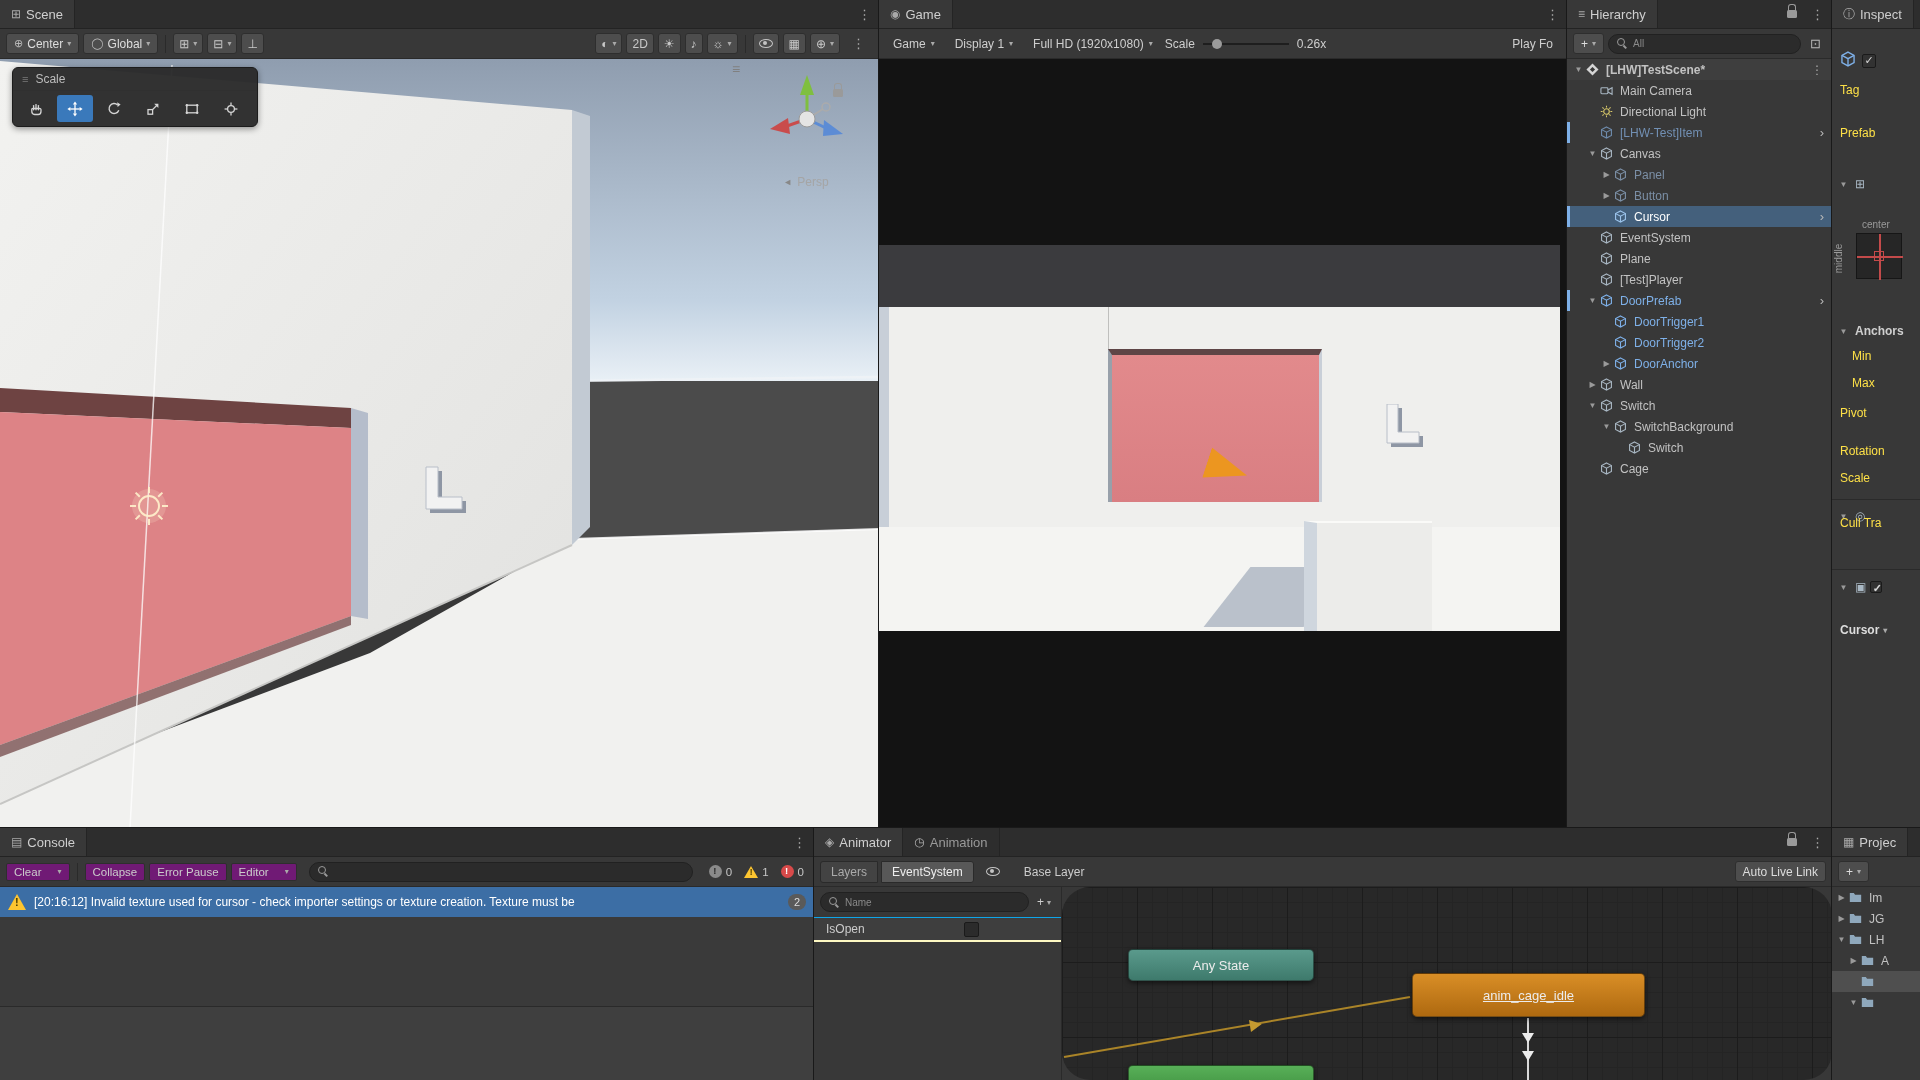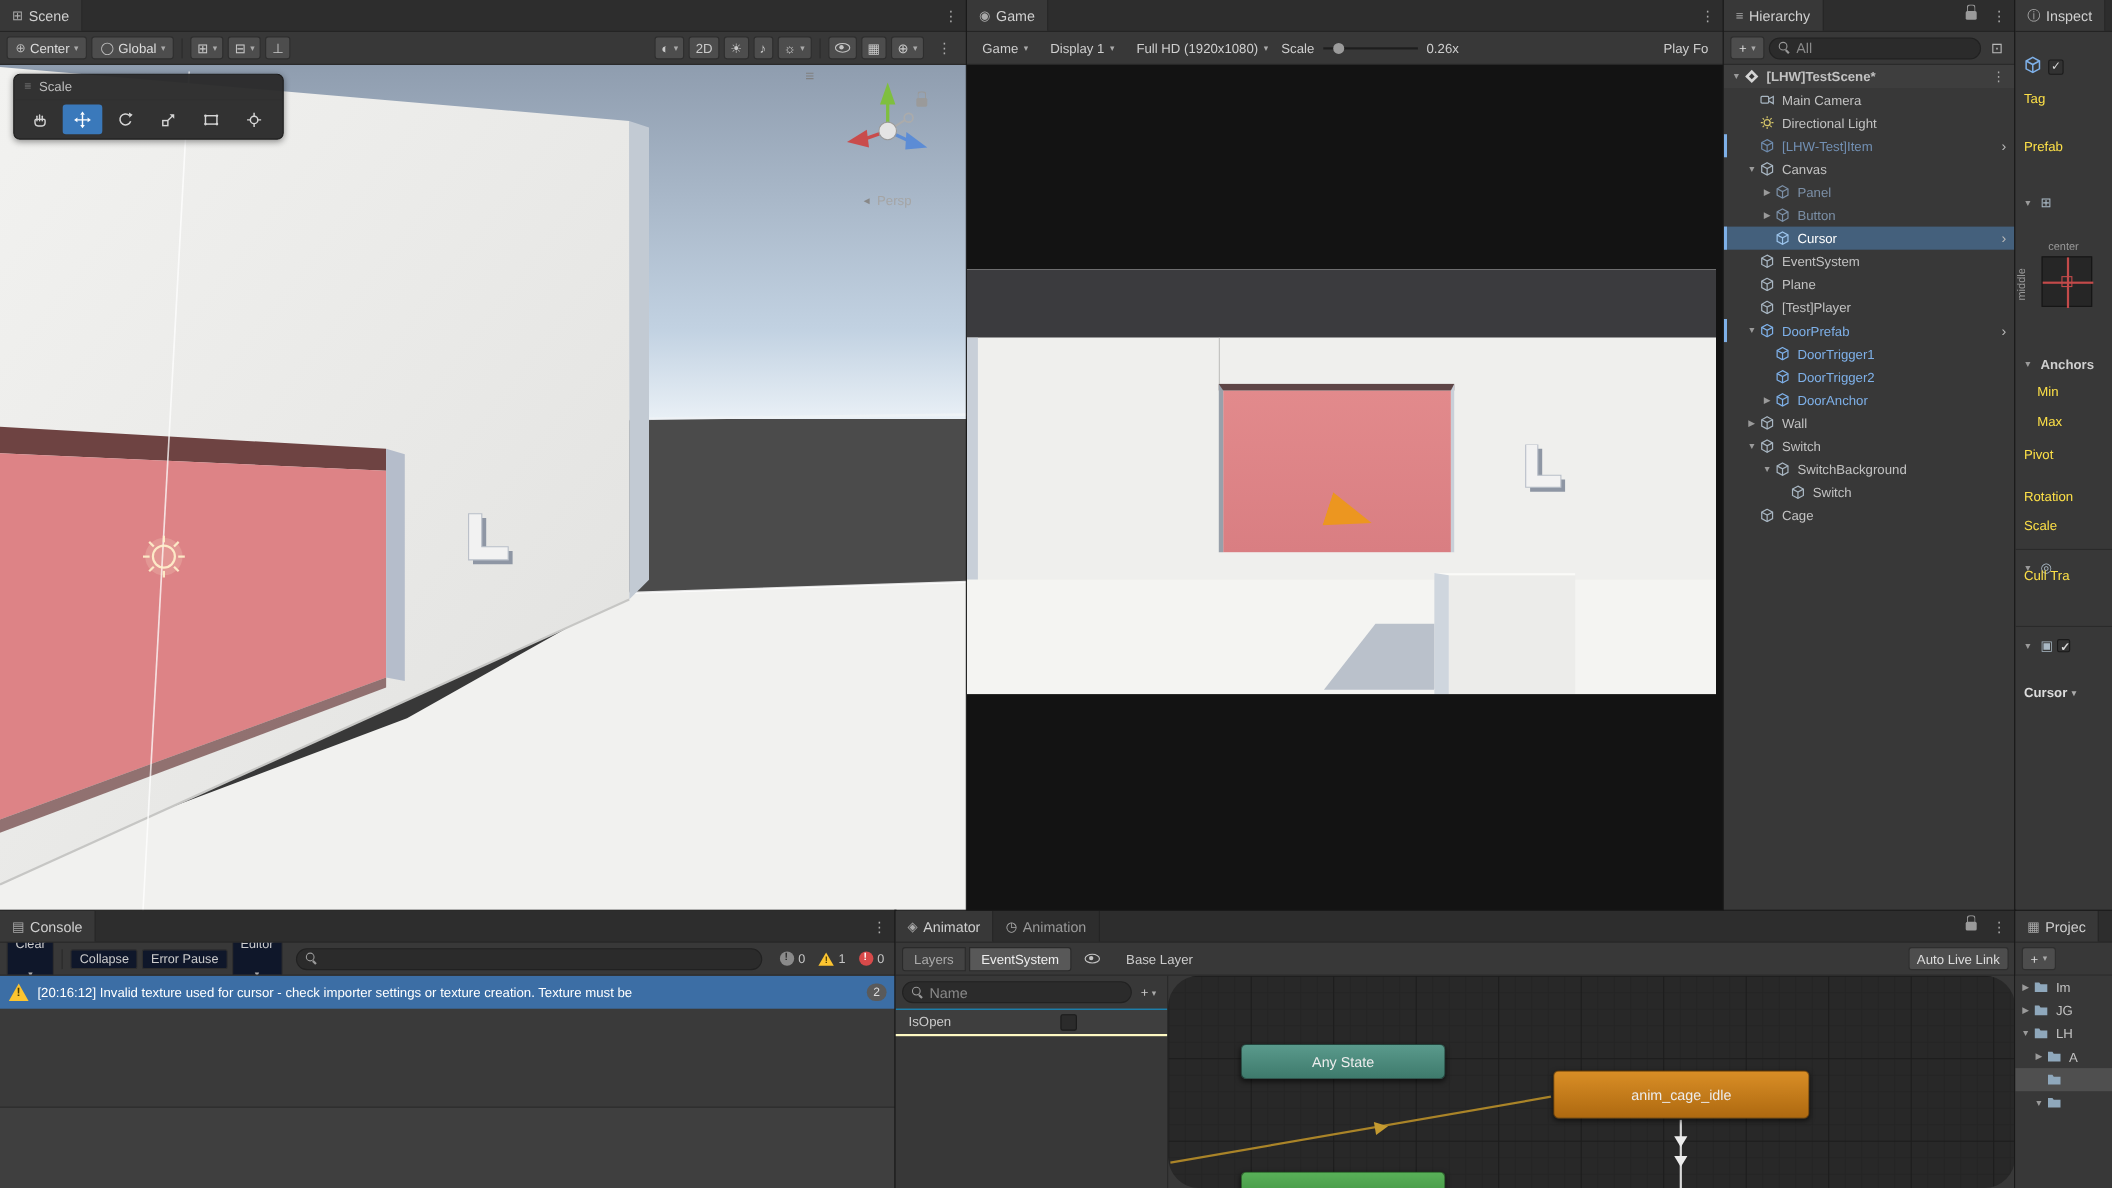--- a/index.html
+++ b/index.html
@@ -71,21 +71,21 @@
   .gv-wallstrip{left:0;top:62px;width:10px;height:220px;background:#C8CFD8;}
   .gv-doorline{left:229px;top:62px;width:1px;height:42px;background:#BFBFBD;}
   .gv-door{left:229px;top:104px;width:214px;height:153px;background:linear-gradient(#E28A8C,#D97E82);border-top:6px solid #5E4546;border-left:4px solid #98A0AA;border-right:3px solid #C9CFD8;}
   .gv-ground{left:0;top:282px;width:681px;height:104px;background:#F4F4F2;}
   .gv-cube-shadow{left:348px;top:322px;width:100px;height:60px;background:#BAC1CB;transform:skewX(-38deg);}
   .gv-cube{left:425px;top:276px;width:128px;height:110px;background:#ECECEA;border-left:13px solid #CFD6DE;border-top:2px solid #FAFAF8;}
   .gv-cursor{left:327px;top:206px;width:42px;height:36px;background:#EC9620;clip-path:polygon(0 6%,100% 50%,0 94%);transform:rotate(18deg);}
 
   
   .searchpill{height:20px;background:#2B2B2B;border:1px solid #212121;border-radius:10px;display:flex;align-items:center;gap:5px;padding:0 8px;flex:1;}
-  .searchinput{background:transparent;border:none;outline:none;color:#CCC;font-family:inherit;font-size:13px;width:100%;}
+  .searchinput{background:transparent;border:none;outline:none;color:#CCC;font-family:inherit;font-size:10px;width:100%;}
   .searchinput::placeholder{color:#8A8A8A;}
   .iconbtn{color:#B9B9B9;padding:0 5px;font-size:13px;}
   .tree{flex:1;position:relative;background:#383838;overflow:hidden;}
   .h-row{height:21px;display:flex;align-items:center;position:relative;padding-right:4px;cursor:default;white-space:nowrap;}
   .h-row.selected{background:#44607C;}
   .h-row.scene-row{background:#3E3E3E;font-weight:bold;color:#EAEAEA;}
   .prefab-bar{position:absolute;left:0;top:0;bottom:0;width:3px;background:#7EB0E8;}
   .h-indent{flex:none;}
   .fold{width:15px;text-align:center;color:#9A9A9A;font-size:8px;flex:none;}
   .h-icon{width:17px;flex:none;display:flex;align-items:center;}
@@ -107,21 +107,21 @@
   .ihdr{position:absolute;left:4px;display:flex;align-items:center;gap:4px;color:#CFCFCF;font-weight:bold;white-space:nowrap;}
   .cicon{color:#A9B8C4;font-size:12px;font-weight:normal;}
   .idiv{position:absolute;left:0;width:88px;height:1px;background:#2A2A2A;}
   .anchor-box{position:absolute;left:24px;width:46px;height:46px;background:#262626;border:1px solid #161616;}
   .anchor-box .ax{position:absolute;left:0;top:22px;width:46px;height:1.5px;background:#C34A4A;}
   .anchor-box .ay{position:absolute;left:22px;top:0;width:1.5px;height:46px;background:#C34A4A;}
   .anchor-box .asq{position:absolute;left:17px;top:17px;width:10px;height:10px;border:1.5px solid #C34A4A;}
   .ilabel.rot{left:-8px;transform:rotate(-90deg);transform-origin:center;}
 
   
-  .cbtn{padding:2px 7px;border:1px solid #2E2E2E;background:#0f172a;border-radius:2px;font-size:11.5px;color:#CCC;display:inline-flex;align-items:center;gap:16px;white-space:nowrap;flex-direction:column;}
+  .cbtn{padding:2px 7px;border:1px solid #2E2E2E;background:#701a75;border-radius:2px;font-size:11.5px;color:#CCC;display:inline-flex;align-items:center;gap:16px;white-space:nowrap;}
   .con-search{flex:1;height:20px;background:#2B2B2B;border:1px solid #212121;border-radius:10px;display:flex;align-items:center;gap:5px;padding:0 8px;margin:0 8px;}
   .count{display:flex;align-items:center;gap:4px;color:#C6C6C6;font-size:11.5px;padding:0 4px;}
   .ico-info{width:13px;height:13px;border-radius:50%;background:#8A8A8A;position:relative;display:inline-block;}
   .ico-info::after{content:"!";position:absolute;left:4.5px;top:0px;font-size:9.5px;font-weight:bold;color:#2B2B2B;}
   .ico-err{width:13px;height:13px;border-radius:50%;background:#D84A4A;position:relative;display:inline-block;}
   .ico-err::after{content:"!";position:absolute;left:4.5px;top:0px;font-size:9.5px;font-weight:bold;color:#FFF;}
   .warn-s{width:0;height:0;border-left:7px solid transparent;border-right:7px solid transparent;border-bottom:12px solid #FDC530;position:relative;display:inline-block;}
   .warn-s::after{content:"!";position:absolute;left:-1.5px;top:1px;font-size:8.5px;font-weight:bold;color:#4A3A00;}
   .warn-lg{width:0;height:0;border-left:9px solid transparent;border-right:9px solid transparent;border-bottom:16px solid #FDC530;position:relative;display:inline-block;margin-left:8px;flex:none;}
   .warn-lg::after{content:"!";position:absolute;left:-2px;top:2px;font-size:11px;font-weight:bold;color:#4A3A00;}
@@ -144,21 +144,21 @@
   .seg.first{border-radius:3px 0 0 3px;}
   .seg.last{border-radius:0 3px 3px 0;margin-left:-1px;}
   .seg.active{background:#585858;color:#EEE;}
   .breadcrumb{color:#CCC;padding:0 12px;white-space:nowrap;}
   .anim-canvas{flex:1;position:relative;overflow:hidden;background-color:#282828;
     background-image:linear-gradient(#1C1C1C 1px,transparent 1px),linear-gradient(90deg,#1C1C1C 1px,transparent 1px),linear-gradient(#242424 1px,transparent 1px),linear-gradient(90deg,#242424 1px,transparent 1px);
     background-size:75px 75px,75px 75px,15px 15px,15px 15px;border-radius:28px;}
   .trans-svg{position:absolute;inset:0;width:100%;height:100%;}
   .node{position:absolute;border-radius:5px;display:flex;align-items:center;justify-content:center;color:#ECECEC;font-size:13px;box-shadow:0 2px 5px rgba(0,0,0,.55);border:1px solid rgba(0,0,0,.45);}
   .node.teal{background:linear-gradient(#5A9A8C,#3E7A6C);}
-  .node.orange{background:linear-gradient(#D98E26,#AE6910);}
+  .node.orange{background:linear-gradient(#D98E26,#AE6910);text-decoration:underline;}
   .node.green{background:linear-gradient(#58B058,#3E8E3E);}
   .node-label{white-space:nowrap;overflow:hidden;padding:0 6px;}
 </style>
 </head>
 <body>
 
 <div class="panel" id="scene">
   <div class="tabbar">
     <div class="tab">
       <span class="tab-ic">⊞</span>

